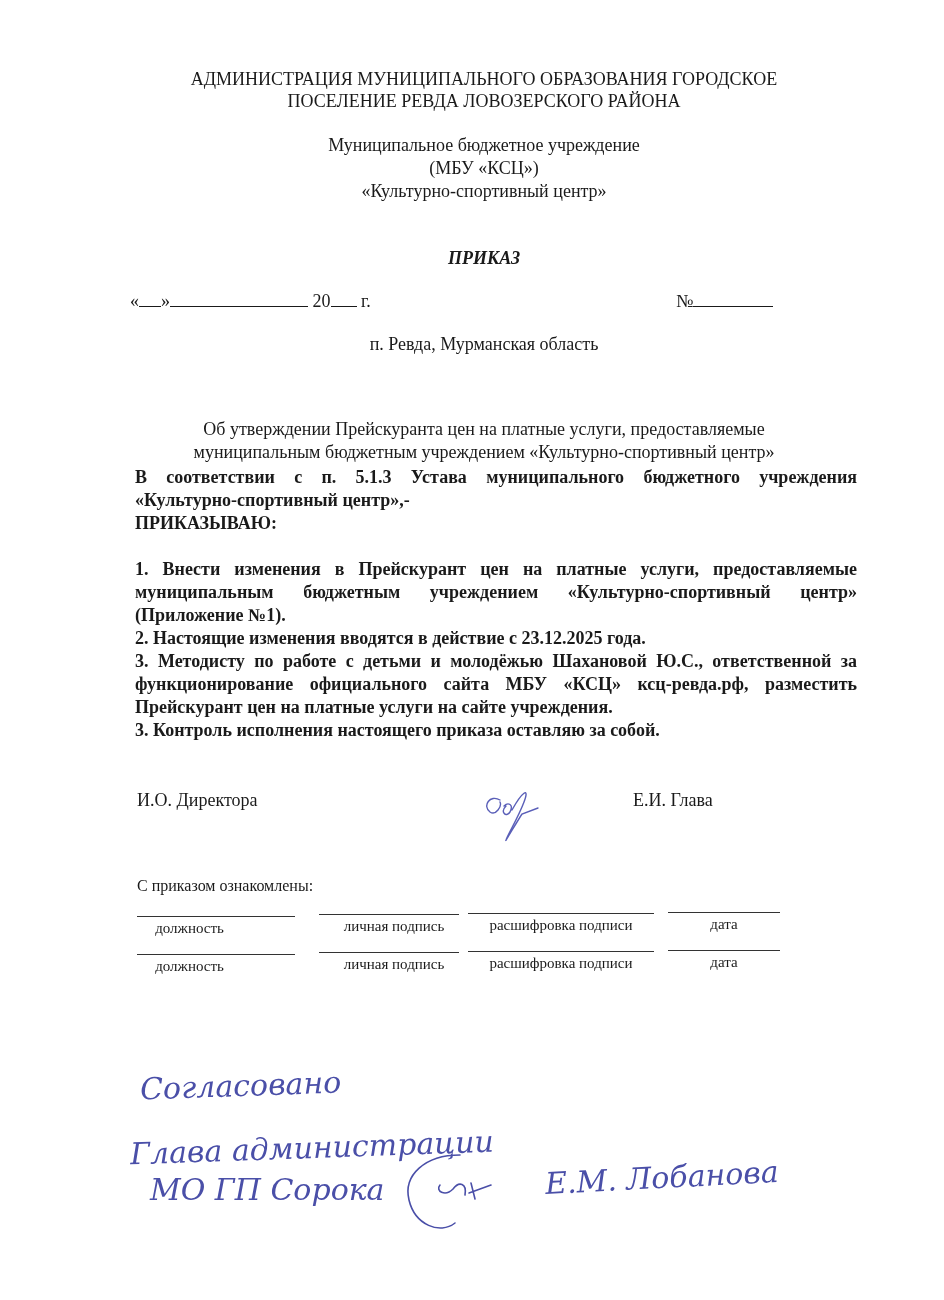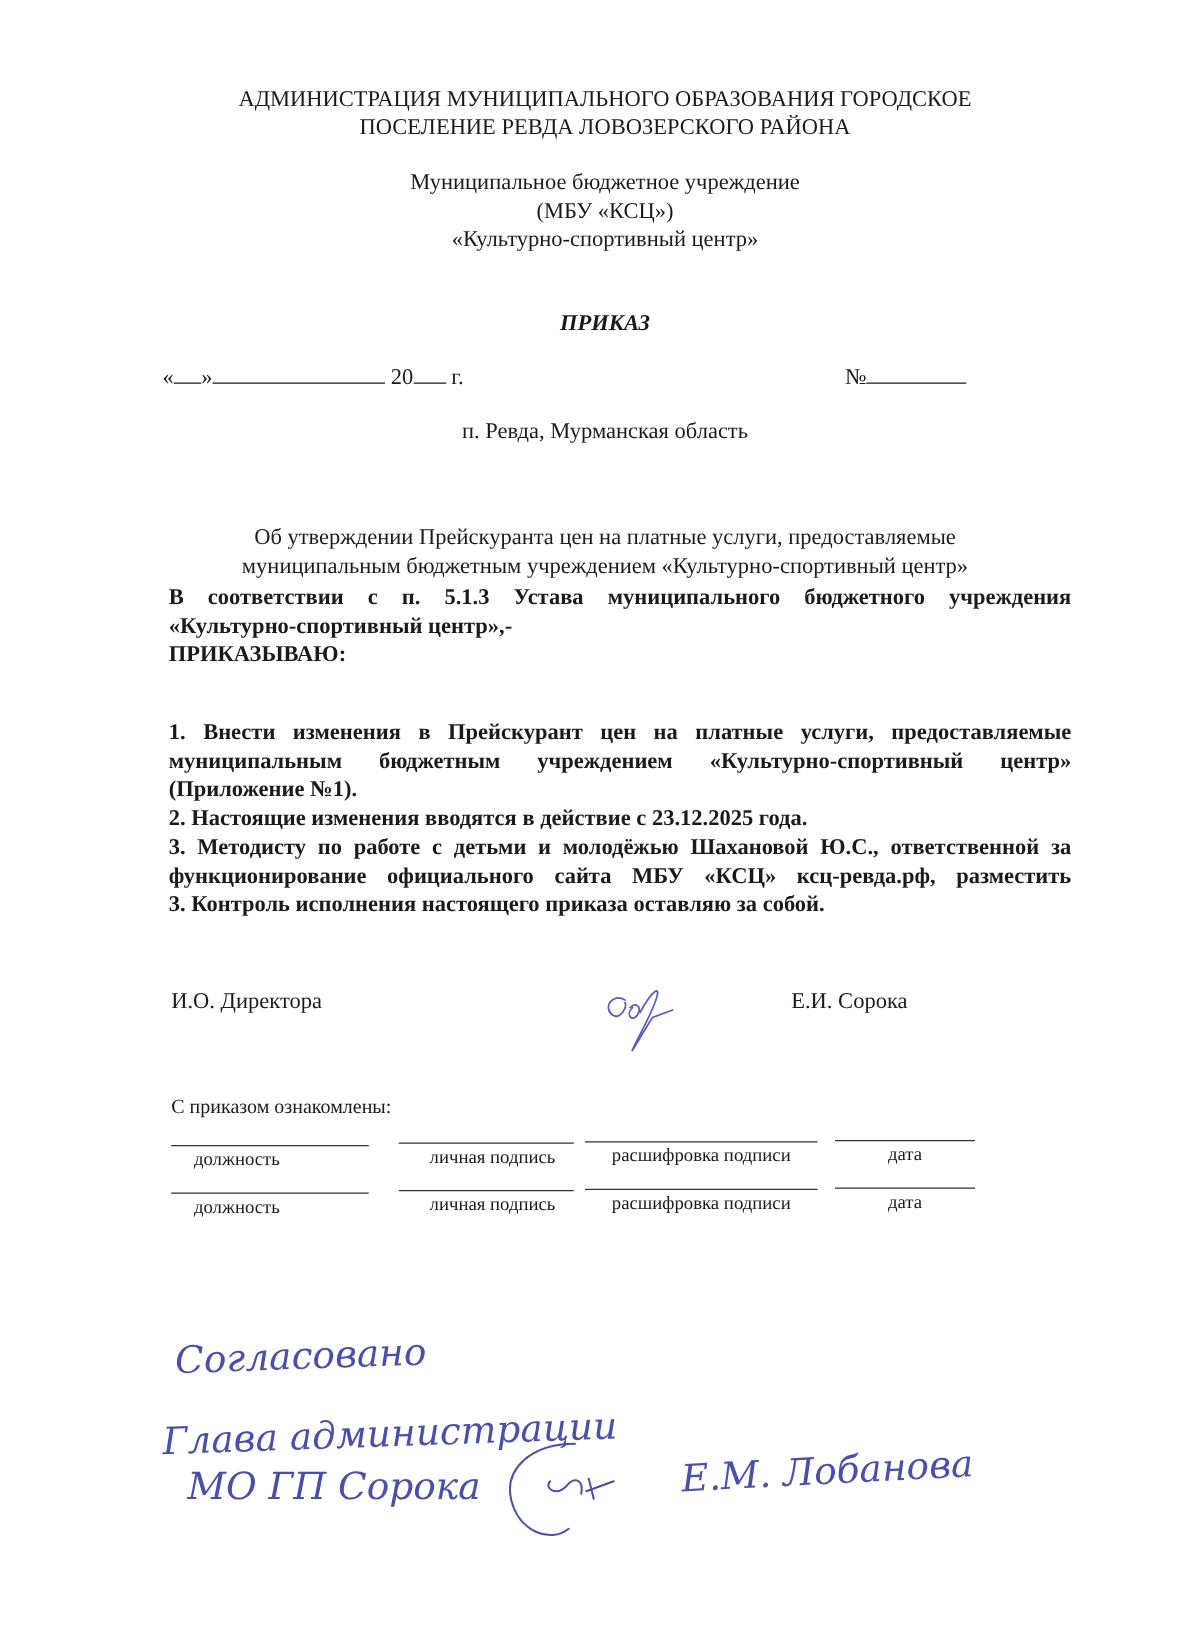--- a/index.html
+++ b/index.html
@@ -57,43 +57,44 @@
   <div>Об утверждении Прейскуранта цен на платные услуги, предоставляемые</div>
   <div>муниципальным бюджетным учреждением «Культурно-спортивный центр»</div>
 </div>
 
 <div class="abs body-block" style="top:466px;">
   <div class="justify">В соответствии с п. 5.1.3 Устава муниципального бюджетного учреждения</div>
   <div>«Культурно-спортивный центр»,-</div>
   <div>ПРИКАЗЫВАЮ:</div>
 </div>
 
-<div class="abs body-block" style="top:574px;">
+<div class="abs body-block" style="top:558px;">
   <div>
     <div class="justify">1. Внести изменения  в Прейскурант цен на платные услуги, предоставляемые</div>
     <div class="justify">муниципальным бюджетным учреждением «Культурно-спортивный центр»</div>
     <div>(Приложение №1).</div>
   </div>
   <div>
     <div>2. Настоящие изменения вводятся в действие с 23.12.2025 года.</div>
   </div>
   <div>
     <div class="justify">3. Методисту по работе с детьми и молодёжью Шахановой Ю.С., ответственной за</div>
     <div class="justify">функционирование официального сайта  МБУ «КСЦ»  ксц-ревда.рф, разместить</div>
+    <div>Прейскурант цен на платные услуги на сайте учреждения.</div>
   </div>
   <div>
     <div>3. Контроль исполнения настоящего приказа оставляю за собой.</div>
   </div>
 </div>
 
 <div class="abs sig-row" style="left:137px;">И.О. Директора</div>
 <svg class="abs" style="left:478px; top:784px;" width="70" height="60">
   <path d="M22 16 C 12 10, 4 22, 12 28 C 18 32, 24 22, 22 18 M 26 22 C 30 18, 36 20, 32 28 C 28 34, 22 28, 28 22 M 34 26 C 44 8, 52 2, 46 18 C 40 34, 30 50, 28 56 C 26 60, 40 36, 44 30 L 60 24" fill="none" stroke="#5a5fb8" stroke-width="1.4" stroke-linecap="round"></path>
 </svg>
-<div class="abs sig-row" style="left:633px;">Е.И. Сорока</div>
+<div class="abs sig-row" style="left:633px;">Е.И. Глава</div>
 
 <div class="abs ack-label">С приказом ознакомлены:</div>
 
 <div>
   <div class="line" style="left:137px; top:916px; width:158px;"></div>
   <div class="line" style="left:319px; top:914px; width:140px;"></div>
   <div class="line" style="left:468px; top:913px; width:186px;"></div>
   <div class="line" style="left:668px; top:912px; width:112px;"></div>
   <div class="cap" style="left:137px; top:920px; width:105px;">должность</div>
   <div class="cap" style="left:319px; top:918px; width:150px;">личная подпись</div>

